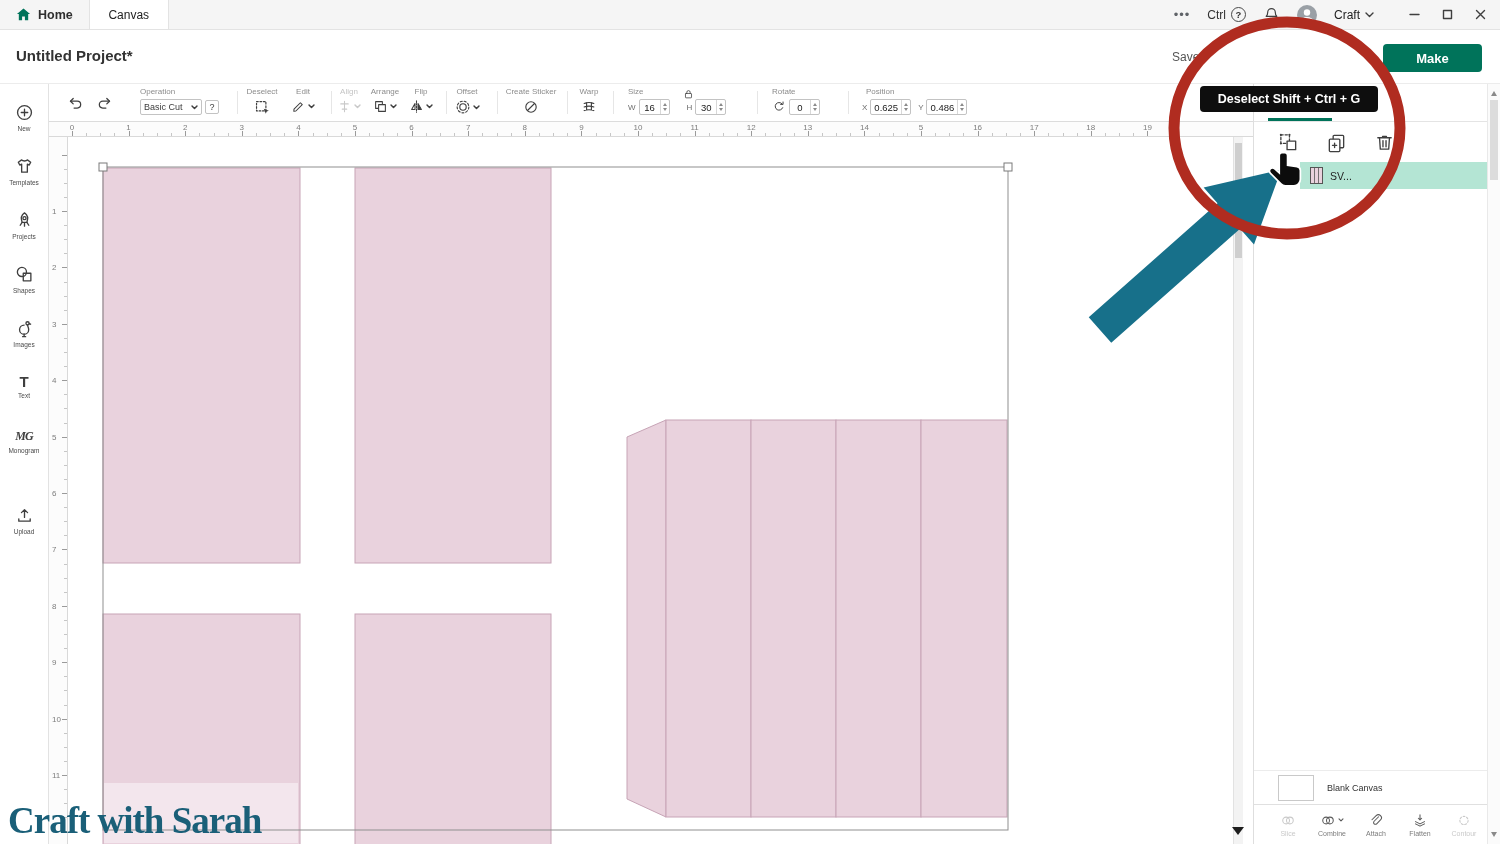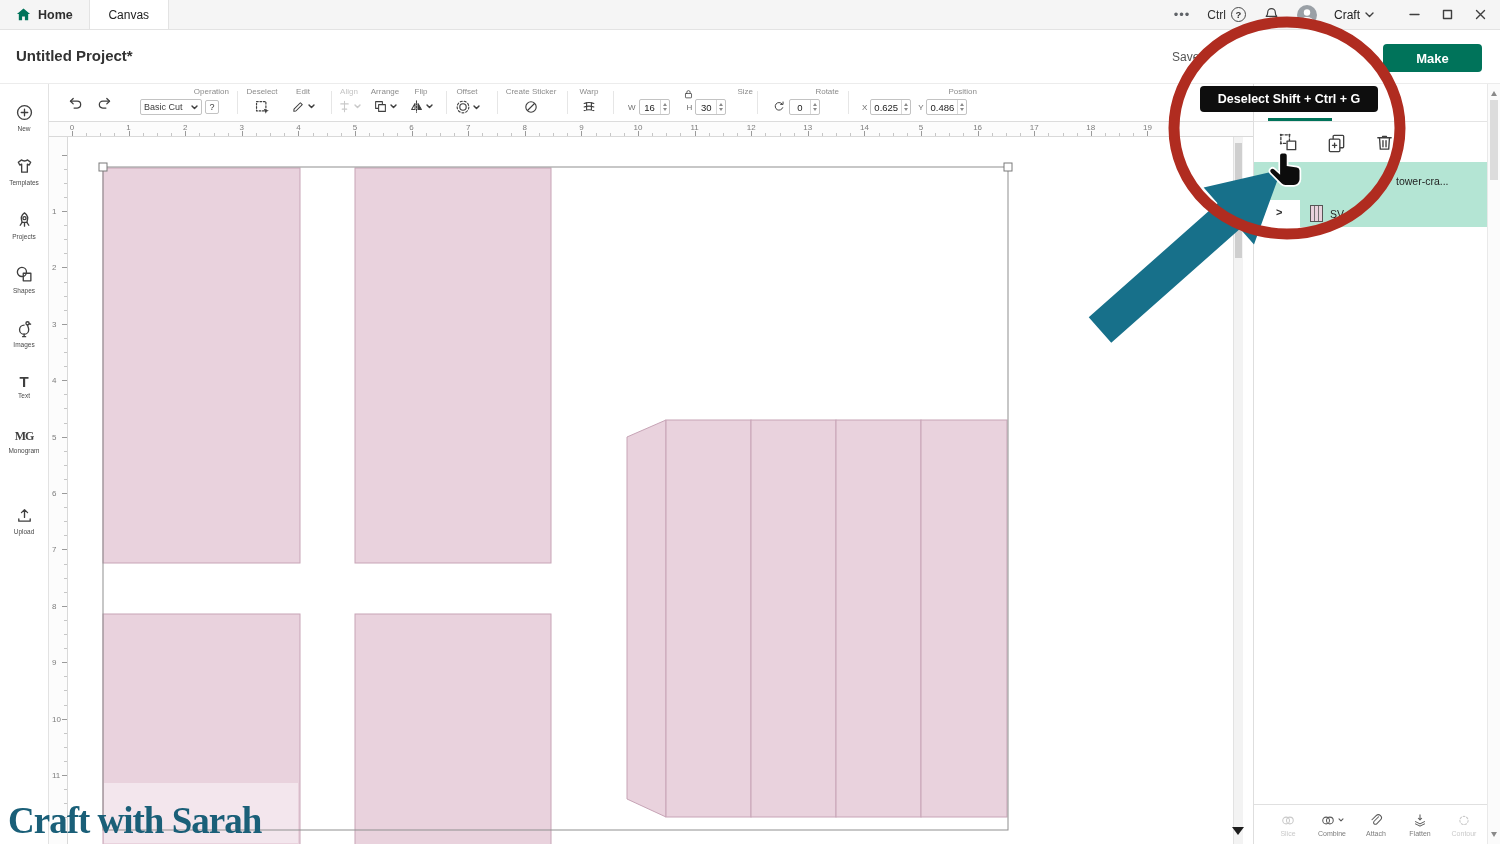--- a/index.html
+++ b/index.html
@@ -27,40 +27,40 @@
   .titlebar{position:absolute;left:0;top:30px;width:1500px;height:54px;background:#fff;border-bottom:1px solid #ececec}
   .proj-title{position:absolute;left:16px;top:17px;font-size:15px;font-weight:700;color:#333}
   .save-label{position:absolute;left:1172px;top:20px;font-size:12px;color:#555}
   .make-btn{position:absolute;left:1383px;top:14px;width:99px;height:28px;border-radius:4px;background:var(--accent,#00735a);color:#fff;font-size:13px;font-weight:700;display:flex;align-items:center;justify-content:center;cursor:pointer}
 
   
   .toolbar{position:absolute;left:49px;top:84px;width:1204px;height:38px;background:#fff;border-bottom:1px solid #dcdcdc}
   .tdiv{position:absolute;top:7px;bottom:7px;width:1px;background:#e6e6e6}
   .tgroup{position:absolute;top:0;height:38px}
   .tlabel{position:absolute;top:3px;left:0;right:0;text-align:center;font-size:8px;color:#8c8c8c;white-space:nowrap}
-  .tlabel.la{text-align:right;padding-left:7px}
+  .tlabel.la{text-align:left;padding-left:7px}
   .tctrl{position:absolute;top:15px;left:0;right:0;display:flex;align-items:center;justify-content:center;gap:3px}
   .tctrl.cl{justify-content:flex-start;padding-left:7px}
   .tbtn{display:flex;align-items:center;gap:2px;cursor:pointer}
   .tselect{display:flex;align-items:center;justify-content:space-between;width:62px;height:16px;border:1px solid #c3c3c3;border-radius:2px;font-size:9px;padding:0 3px;background:#fff;cursor:pointer}
   .qbox{width:14px;height:14px;border:1px solid #c3c3c3;border-radius:2px;font-size:9px;display:flex;align-items:center;justify-content:center;cursor:pointer}
   .flbl{font-size:8px;color:#6d6d6d}
   .nin{display:flex;align-items:stretch;height:16px;border:1px solid #c3c3c3;border-radius:2px;background:#fff}
   .nin .val{min-width:20px;padding:0 3px;font-size:9.5px;display:flex;align-items:center;justify-content:center;color:#222}
   .nin .step{display:flex;flex-direction:column;align-items:center;justify-content:center;gap:2px;border-left:1px solid #d8d8d8;padding:0 2px;cursor:pointer}
   .tu{width:0;height:0;border-left:2.5px solid transparent;border-right:2.5px solid transparent;border-bottom:3.5px solid #8a8a8a}
   .td{width:0;height:0;border-left:2.5px solid transparent;border-right:2.5px solid transparent;border-top:3.5px solid #8a8a8a}
   .lockpos{position:absolute;left:62px;top:2px}
 
   
   .sidebar{position:absolute;left:0;top:84px;width:49px;height:760px;background:#fff;border-right:1px solid #e2e2e2;display:flex;flex-direction:column;align-items:center;padding-top:6px}
   .side-item{width:49px;height:54px;display:flex;flex-direction:column;align-items:center;justify-content:center;gap:3px;cursor:pointer}
   .side-item .lbl{font-size:6.5px;color:#4a4a4a}
   .side-item.upload{margin-top:25px}
-  .mono-ic{font-family:"Liberation Serif",serif;font-weight:700;font-size:12px;letter-spacing:-1px;color:#3f3f3f}
+  .mono-ic{font-family:"Liberation Serif",serif;font-style:italic;font-weight:700;font-size:12px;letter-spacing:-1px;color:#3f3f3f}
   .text-ic{font-size:15px;font-weight:700;color:#3f3f3f;line-height:14px}
 
   
   .canvas{position:absolute;left:49px;top:122px;width:1204px;height:722px;background:#fff;overflow:hidden}
   .h-ruler{position:absolute;left:0;top:0;width:1204px;height:15px;background:#fcfcfc;border-bottom:1px solid #d9d9d9}
   .h-num{position:absolute;top:1px;font-size:8px;color:#7d7d7d;transform:translateX(-50%)}
   .h-tick{position:absolute;bottom:0;width:1px;height:5px;background:#9a9a9a}
   .h-tick.minor{height:3px;background:#c6c6c6}
   .v-ruler{position:absolute;left:0;top:15px;width:19px;height:707px;background:#fcfcfc;border-right:1px solid #d9d9d9}
   .v-num{position:absolute;left:3px;font-size:8px;color:#7d7d7d;transform:translateY(-50%)}
@@ -624,32 +624,33 @@
         </svg>
     </span>
     <span class="abtn">
       <svg class="ic" width="21" height="21" viewBox="0 0 22 22">
           <path d="M4 6 H18 M9 6 V4.5 H13 V6"></path>
           <path d="M5.8 6 L6.6 18 H15.4 L16.2 6"></path>
           <path d="M9.4 9 V15.5 M12.6 9 V15.5"></path>
         </svg>
     </span>
   </div>
-  <div class="rgroup-row">
-    <span class="gname">tower-cra...</span>
-  </div>
   <div class="rchild-row">
     <span class="rchev">&gt;</span>
     <div class="rchild-sel">
       <svg width="13" height="17" viewBox="0 0 13 17">
           <rect x="0.5" y="0.5" width="12" height="16" fill="#e9d2dd" stroke="#555"></rect>
           <path d="M4.5 0.5 V16.5 M8.5 0.5 V16.5" stroke="#555" stroke-width="0.8"></path>
         </svg>
       <span class="cname">SV...</span>
     </div>
+  </div>
+  <div class="rblank-row">
+    <i class="rblank-thumb"></i>
+    <span class="rblank-lbl">Blank Canvas</span>
   </div>
   <div class="rbottom">
     <div class="rb-item dis">
       <svg class="ic dis" width="16" height="15" viewBox="0 0 20 20">
           <circle cx="7.5" cy="10" r="4.5"></circle>
           <circle cx="12.5" cy="10" r="4.5"></circle>
         </svg>
       <span class="blbl">Slice</span>
     </div>
     <div class="rb-item">

